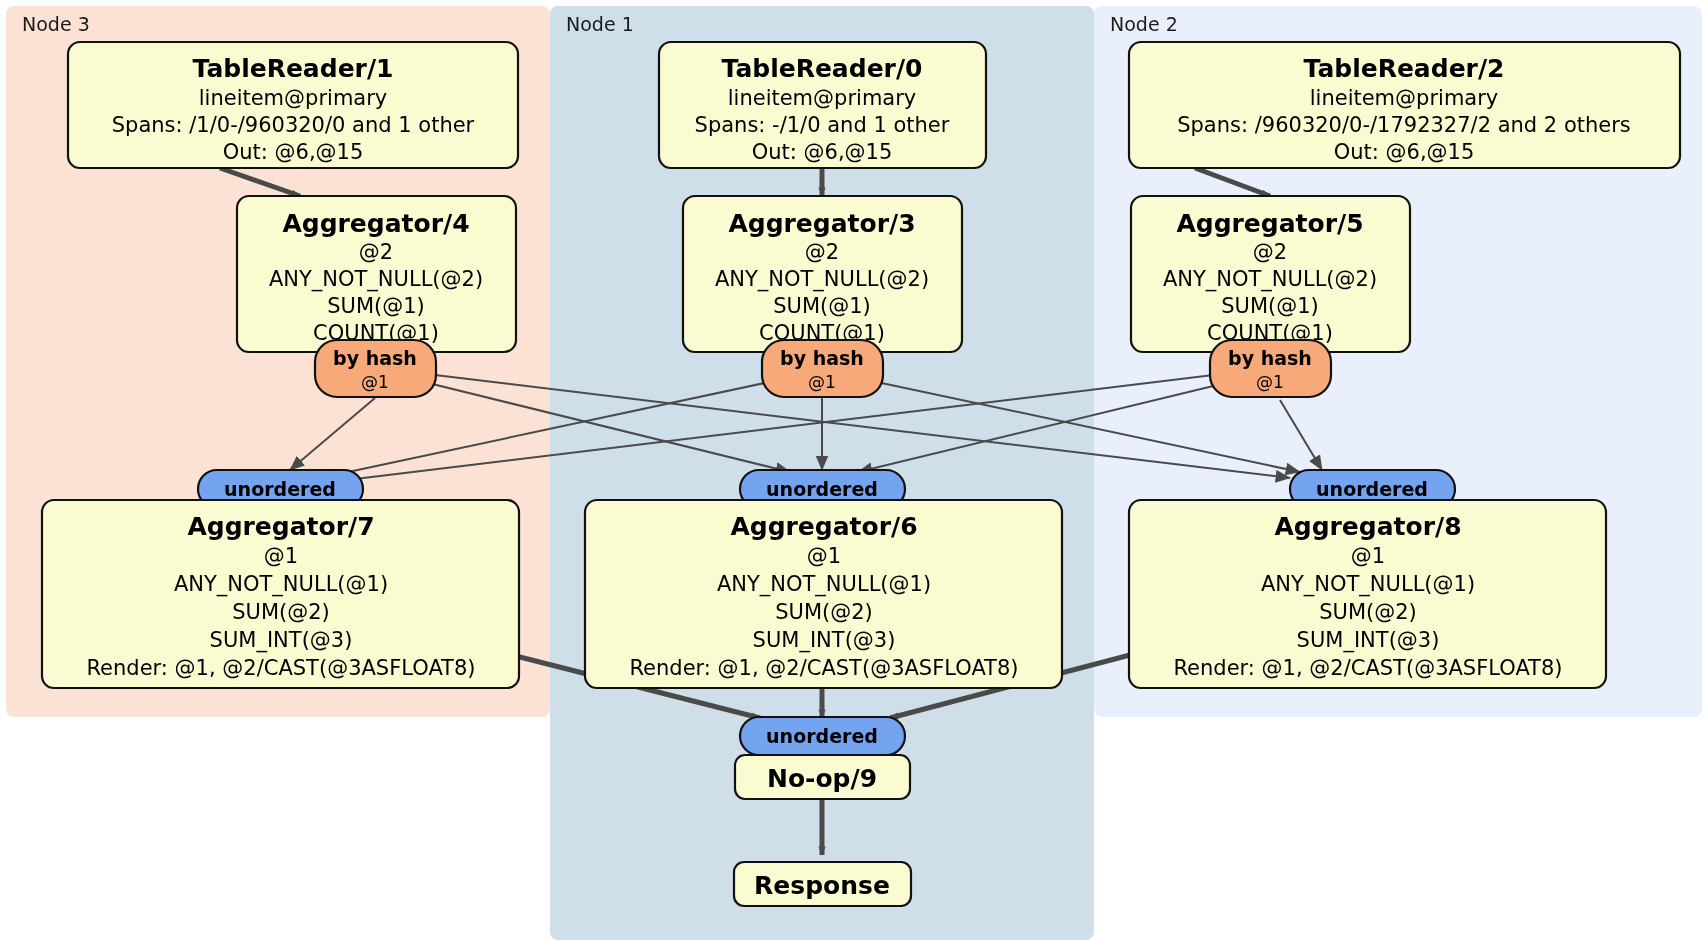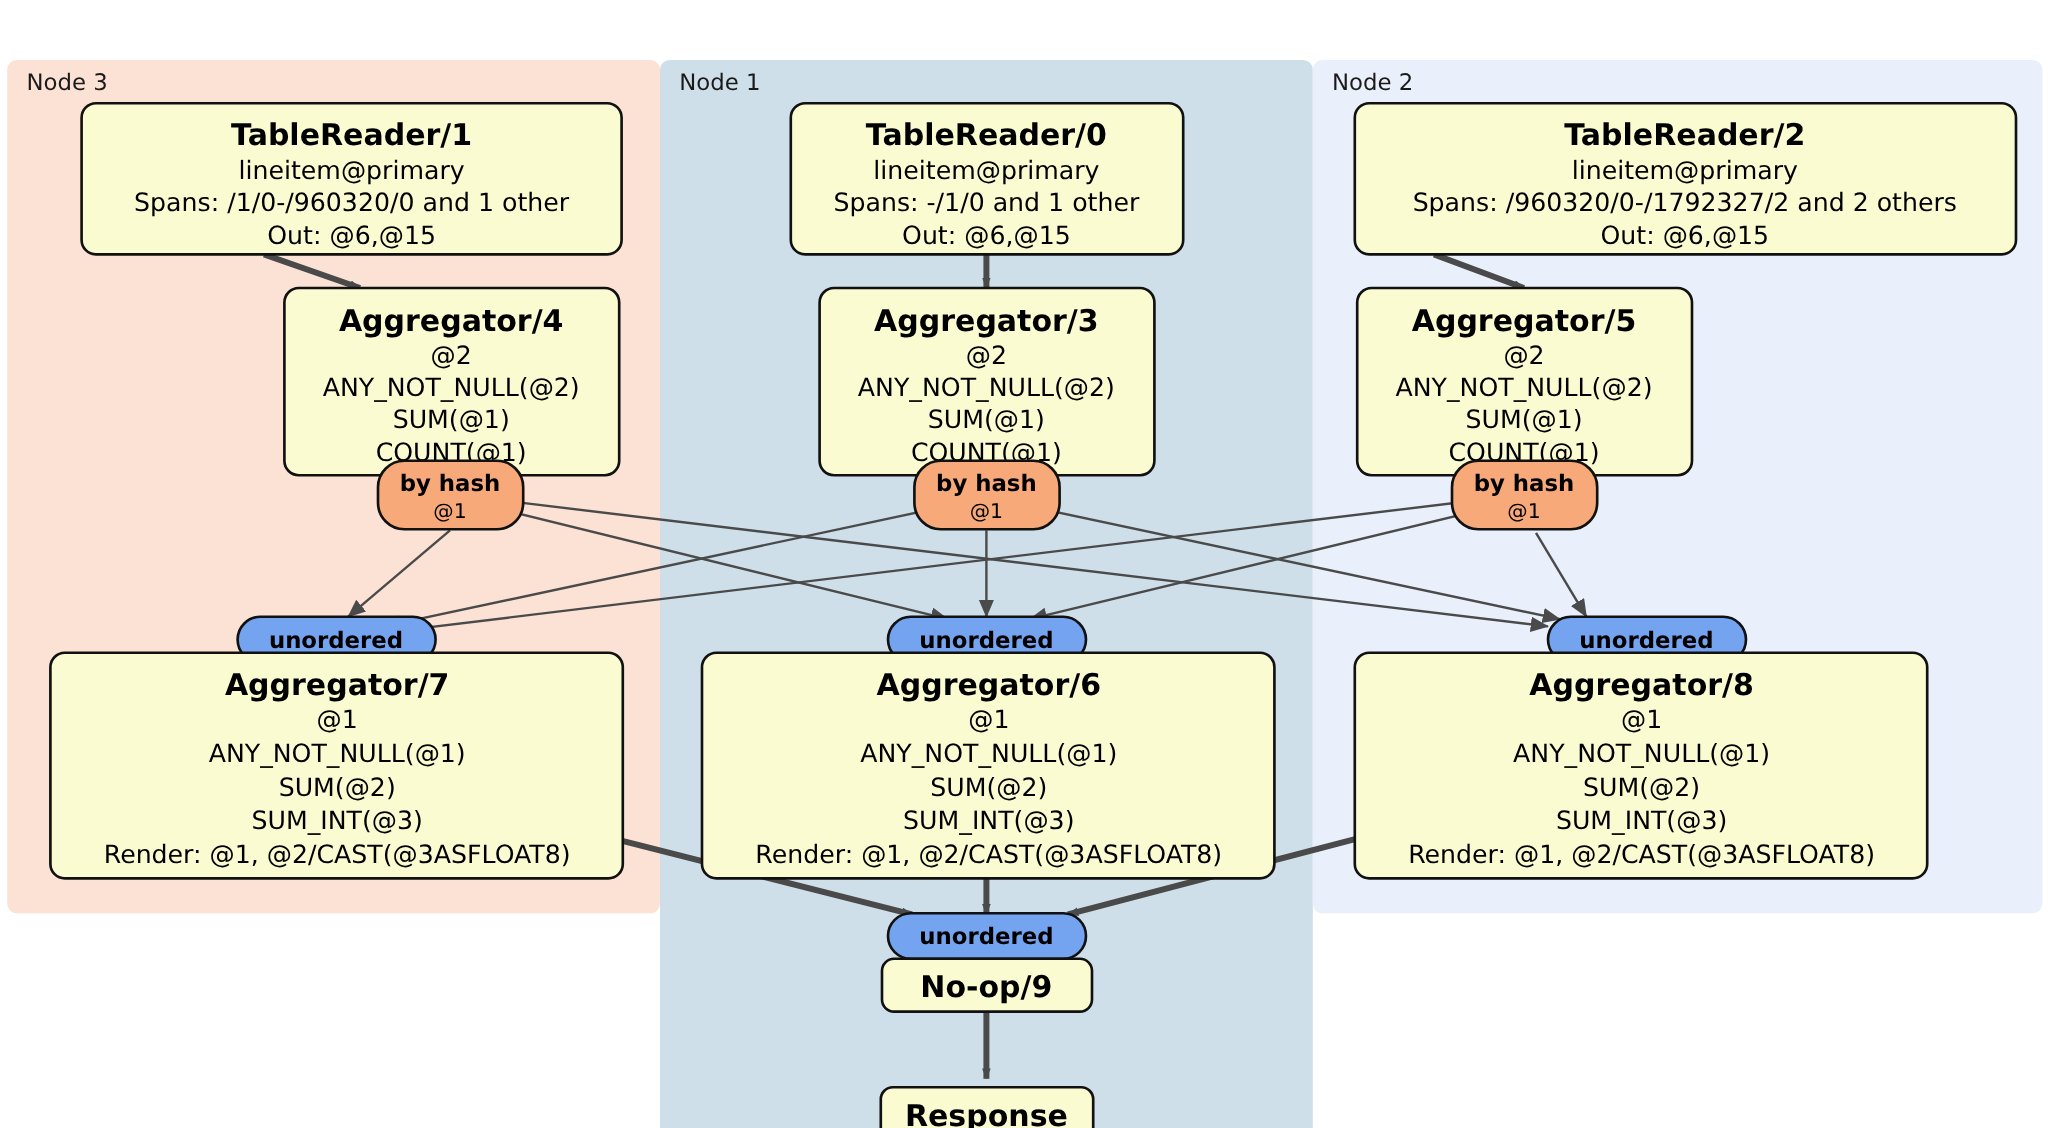--- a/index.html
+++ b/index.html
@@ -1,18 +1,18 @@
 <!DOCTYPE html>
 <html><head>
 <meta charset="utf-8">
 <style>
   html,body{margin:0;padding:0;background:#ffffff;}
   body{width:1708px;height:940px;overflow:hidden;
        font-family:"DejaVu Sans","Liberation Sans",sans-serif;}
-  #stage{position:relative;width:1708px;height:712px;margin-top:44px;}
+  #stage{position:relative;width:1708px;height:712px;}
   svg{position:absolute;left:0;top:0;}
   .region-label{font-size:19px;fill:#1a1a1a;font-family:"DejaVu Sans","Liberation Sans",sans-serif;}
   .nodebox{fill:#fbfbd2;stroke:#111111;stroke-width:2.2;}
   .ttl{font-size:25px;font-weight:bold;fill:#000;text-anchor:middle;
        font-family:"DejaVu Sans","Liberation Sans",sans-serif;}
   .sub{font-size:21px;fill:#000;text-anchor:middle;
        font-family:"DejaVu Sans","Liberation Sans",sans-serif;}
   .hash{fill:#f7a97a;stroke:#111;stroke-width:2.2;}
   .unord{fill:#74a4f0;stroke:#111;stroke-width:2.2;}
   .ovlbl{font-size:19px;font-weight:bold;fill:#000;text-anchor:middle;

